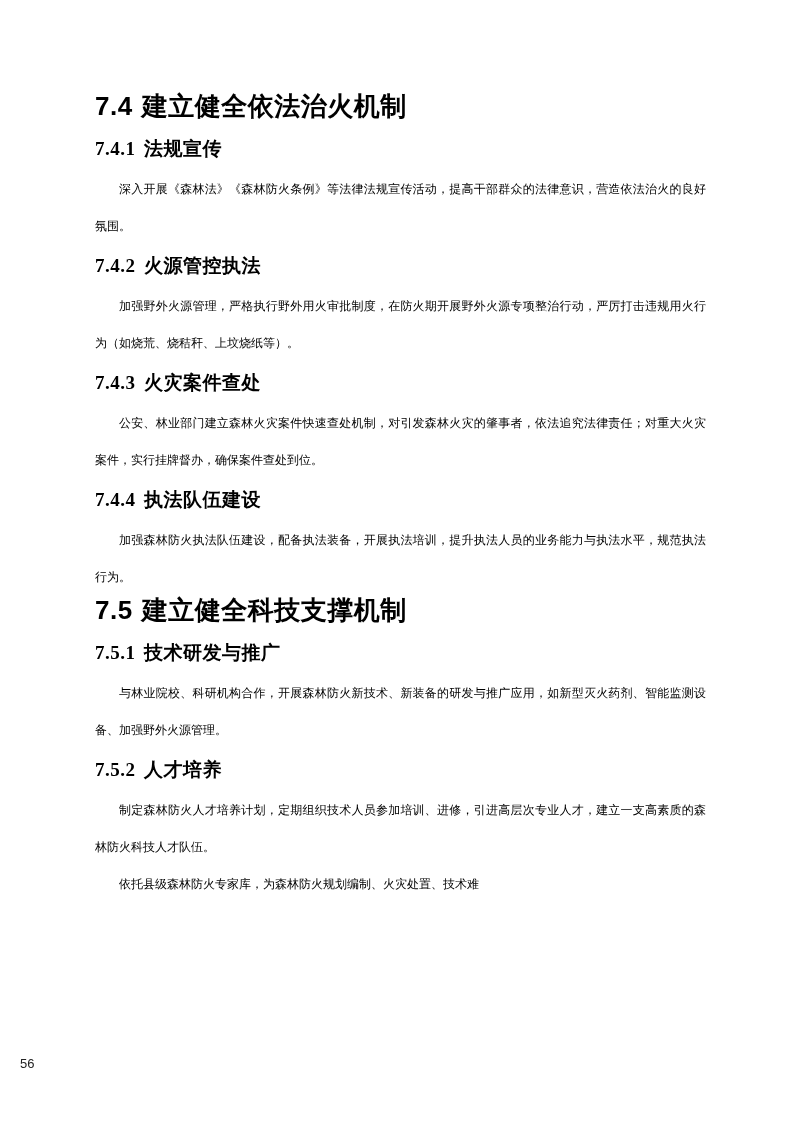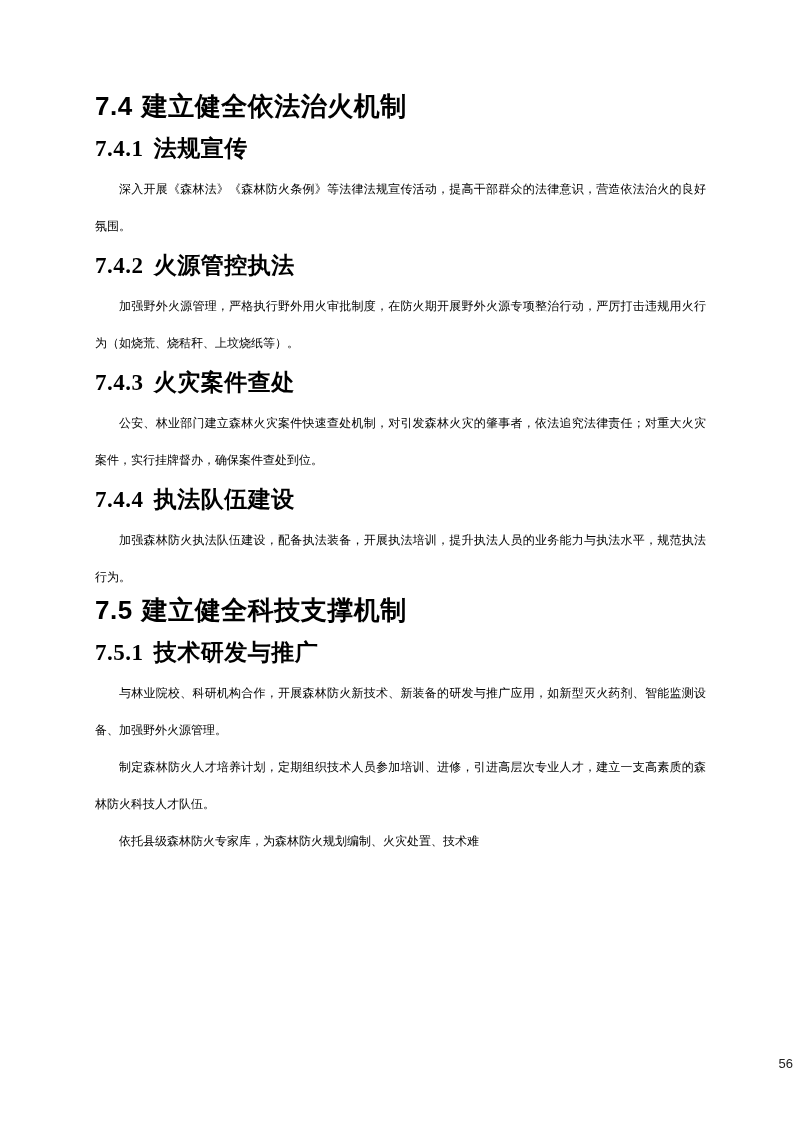--- a/index.html
+++ b/index.html
@@ -26,44 +26,45 @@
     font-size: 26px;
     line-height: 28px;
     margin: 0 0 16px 0;
     letter-spacing: 0.5px;
   }
   h1.sec-heading .num { margin-right: 0.35em; }
   h1.gap-above { }
   h2.sub-heading {
     font-family: "Liberation Serif", serif;
     font-weight: bold;
-    font-size: 23px;
+    font-size: 19px;
     line-height: 26px;
     margin: 8px 0 9px 0;
     letter-spacing: 0.5px;
   }
   h2.sub-heading .num { margin-right: 0.45em; }
   p.body-para {
     font-family: "Liberation Serif", serif;
     font-size: 12px;
     line-height: 37px;
     margin: 0;
     text-indent: 2em;
     text-align: justify;
     text-justify: inter-character;
   }
   .page-footer {
     position: absolute;
     left: 0;
     right: 0;
     top: 1056px;
-    text-align: right;
+    text-align: left;
     font-family: "Liberation Sans", sans-serif;
     font-size: 13px;
     color: #222;
+    padding-left: 20px;
   }
 </style>
 </head>
 <body>
 
 <div class="page">
   <div class="content">
 
     <h1 class="sec-heading"><span class="num">7.4</span><span class="ttl">建立健全依法治火机制</span></h1>
 
@@ -77,20 +78,21 @@
     <p class="body-para">公安、林业部门建立森林火灾案件快速查处机制，对引发森林火灾的肇事者，依法追究法律责任；对重大火灾案件，实行挂牌督办，确保案件查处到位。</p>
 
     <h2 class="sub-heading"><span class="num">7.4.4</span><span class="ttl">执法队伍建设</span></h2>
     <p class="body-para">加强森林防火执法队伍建设，配备执法装备，开展执法培训，提升执法人员的业务能力与执法水平，规范执法行为。</p>
 
     <h1 class="sec-heading gap-above"><span class="num">7.5</span><span class="ttl">建立健全科技支撑机制</span></h1>
 
     <h2 class="sub-heading"><span class="num">7.5.1</span><span class="ttl">技术研发与推广</span></h2>
     <p class="body-para">与林业院校、科研机构合作，开展森林防火新技术、新装备的研发与推广应用，如新型灭火药剂、智能监测设备、加强野外火源管理。</p>
 
+    <h2 class="sub-heading"><span class="num">7.5.2</span><span class="ttl">人才培养</span></h2>
     <p class="body-para">制定森林防火人才培养计划，定期组织技术人员参加培训、进修，引进高层次专业人才，建立一支高素质的森林防火科技人才队伍。</p>
 
     <p class="body-para">依托县级森林防火专家库，为森林防火规划编制、火灾处置、技术难</p>
 
   </div>
 
   <div class="page-footer">
     <span>56</span>
   </div>
 </div>

